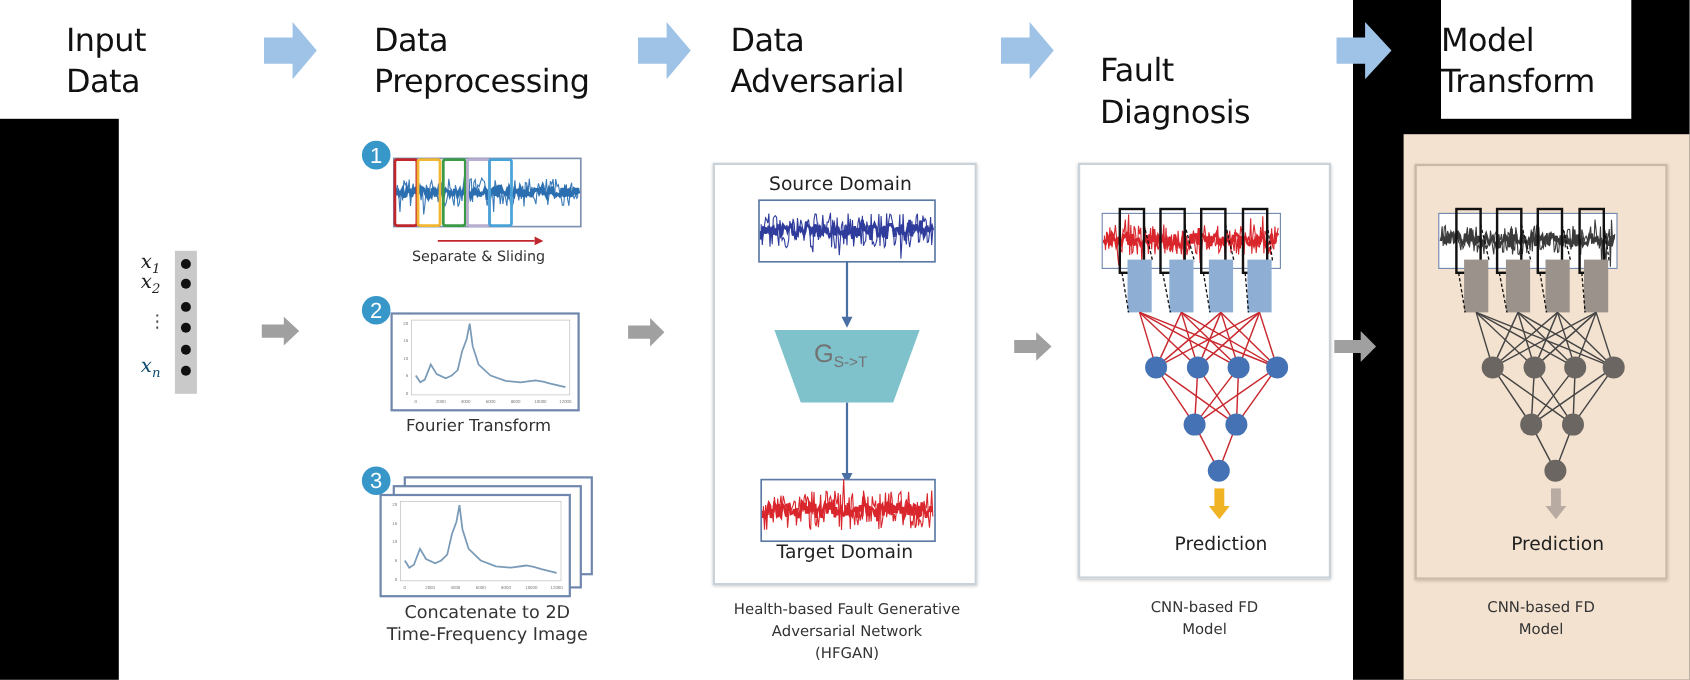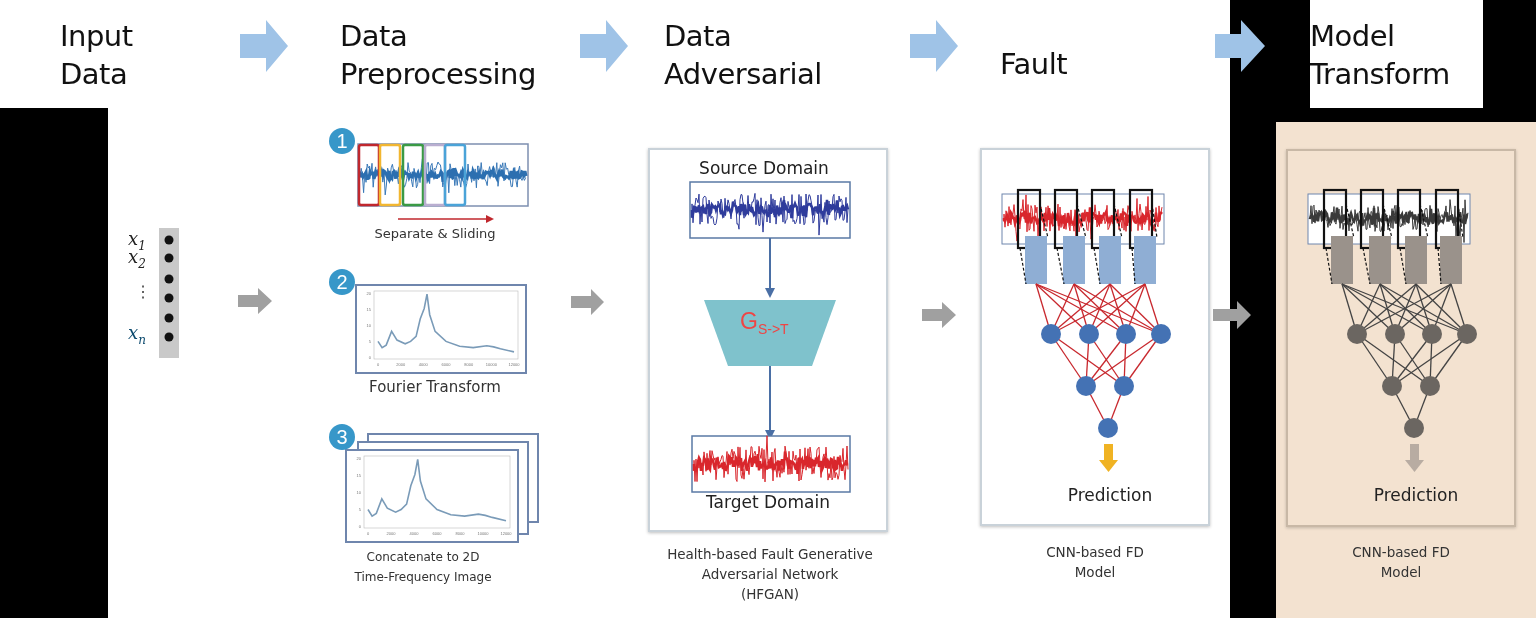--- a/index.html
+++ b/index.html
@@ -26,20 +26,21 @@
 <div class="stage-title" style="left:340px;top:17px;width:220px;">
   <div>Data</div>
   <div>Preprocessing</div>
 </div>
 <div class="stage-title" style="left:664px;top:17px;width:200px;">
   <div>Data</div>
   <div>Adversarial</div>
 </div>
 <div class="stage-title" style="left:1000px;top:17px;width:190px;margin-top:28px;">
   <div>Fault</div>
+  <div>Diagnosis</div>
 </div>
 <div class="stage-title" style="left:1310px;top:17px;width:173px;">
   <div>Model</div>
   <div>Transform</div>
 </div>
 
 <svg style="left:0;top:0;" width="1536" height="110">
   <polygon class="stage-arrow" points="240,34 266,34 266,20 288,46 266,72 266,58 240,58" fill="#9fc3e7"></polygon>
   <polygon class="stage-arrow" points="580,34 606,34 606,20 628,46 606,72 606,58 580,58" fill="#9fc3e7"></polygon>
   <polygon class="stage-arrow" points="910,34 936,34 936,20 958,46 936,72 936,58 910,58" fill="#9fc3e7"></polygon>
@@ -126,42 +127,42 @@
     <text x="48.0" y="125" font-size="4" fill="#777" text-anchor="middle">0</text>
     <text x="71.0" y="125" font-size="4" fill="#777" text-anchor="middle">2000</text>
     <text x="94.0" y="125" font-size="4" fill="#777" text-anchor="middle">4000</text>
     <text x="117.0" y="125" font-size="4" fill="#777" text-anchor="middle">6000</text>
     <text x="140.0" y="125" font-size="4" fill="#777" text-anchor="middle">8000</text>
     <text x="163.0" y="125" font-size="4" fill="#777" text-anchor="middle">10000</text>
     <text x="186.0" y="125" font-size="4" fill="#777" text-anchor="middle">12000</text>
     <circle cx="22" cy="27" r="13" fill="#3797c9"></circle>
     <text x="22" y="34" text-anchor="middle" font-size="20" fill="#fff" font-family="Liberation Sans, sans-serif">3</text>
   </svg>
-<div class="caption" style="left:308px;top:547px;width:230px;font-size:12px;line-height:20px;">
+<div class="caption" style="left:328px;top:547px;width:230px;font-size:16px;line-height:20px;">
   <div>Concatenate to 2D</div>
   <div>Time-Frequency Image</div>
 </div>
 
 <div class="panel-box" style="left:648px;top:148px;width:236px;height:380px;"></div>
 <div class="caption" style="left:648px;top:158px;width:232px;font-size:17px;color:#222;">Source Domain</div>
 <svg id="hfgan" style="left:648px;top:148px;" width="240" height="380">
     <rect x="42" y="34" width="160" height="56" fill="#fff" stroke="#5a79a5" stroke-width="1.5"></rect>
     <path d="M44,62 L44,55.9 L45,74.8 L46,62.5 L47,57.2 L48,50.0 L49,51.7 L50,54.7 L51,46.1 L52,76.2 L53,58.9 L54,74.0 L55,50.7 L56,48.7 L57,48.2 L58,49.7 L59,66.5 L60,75.5 L61,52.0 L62,59.2 L63,70.4 L64,68.2 L65,69.4 L66,75.8 L67,77.0 L68,75.7 L69,70.1 L70,53.0 L71,56.9 L72,64.2 L73,51.0 L74,55.5 L75,68.7 L76,69.6 L77,50.3 L78,62.2 L79,59.4 L80,51.9 L81,55.4 L82,63.2 L83,70.9 L84,58.9 L85,59.5 L86,54.1 L87,51.5 L88,59.1 L89,76.2 L90,75.8 L91,81.2 L92,51.7 L93,46.5 L94,46.8 L95,55.3 L96,70.2 L97,56.2 L98,65.8 L99,61.6 L100,47.5 L101,61.8 L102,63.4 L103,63.4 L104,53.9 L105,54.2 L106,50.6 L107,45.4 L108,76.7 L109,51.7 L110,69.2 L111,77.6 L112,77.3 L113,49.8 L114,67.6 L115,84.1 L116,69.1 L117,57.2 L118,53.2 L119,74.0 L120,57.2 L121,56.6 L122,75.0 L123,46.2 L124,63.3 L125,50.8 L126,67.0 L127,52.0 L128,76.1 L129,66.1 L130,65.2 L131,68.3 L132,54.3 L133,49.7 L134,61.7 L135,74.1 L136,48.1 L137,75.5 L138,72.4 L139,71.2 L140,53.4 L141,59.6 L142,65.4 L143,70.1 L144,46.6 L145,73.6 L146,72.2 L147,75.9 L148,74.4 L149,70.6 L150,62.3 L151,46.5 L152,75.7 L153,48.4 L154,66.5 L155,66.3 L156,76.8 L157,75.1 L158,46.0 L159,62.3 L160,52.8 L161,46.7 L162,47.5 L163,52.6 L164,57.8 L165,75.1 L166,73.0 L167,65.0 L168,59.7 L169,64.6 L170,47.0 L171,87.1 L172,70.1 L173,46.5 L174,70.6 L175,68.3 L176,74.2 L177,54.4 L178,69.7 L179,76.6 L180,69.8 L181,53.0 L182,64.6 L183,63.5 L184,60.9 L185,48.7 L186,46.4 L187,72.1 L188,71.6 L189,60.0 L190,65.1 L191,48.0 L192,53.8 L193,50.8 L194,52.6 L195,72.3 L196,71.8 L197,63.9 L198,49.4 L199,74.6 L200,60.8" stroke="#2f3c9c" stroke-width="1" fill="none"></path>
     <path d="M44,62 L44,69.7 L45,65.0 L46,58.9 L47,59.2 L48,64.6 L49,58.8 L50,63.9 L51,57.3 L52,65.3 L53,60.6 L54,59.3 L55,58.4 L56,65.2 L57,62.5 L58,66.0 L59,57.6 L60,58.9 L61,56.1 L62,65.9 L63,64.5 L64,56.8 L65,58.2 L66,59.4 L67,58.5 L68,62.3 L69,59.4 L70,57.9 L71,58.3 L72,56.7 L73,66.3 L74,62.2 L75,67.2 L76,65.2 L77,66.0 L78,59.0 L79,58.7 L80,61.6 L81,60.0 L82,62.7 L83,65.2 L84,62.1 L85,53.6 L86,56.6 L87,57.6 L88,58.5 L89,64.0 L90,62.2 L91,58.2 L92,67.2 L93,56.0 L94,60.4 L95,58.3 L96,67.1 L97,57.2 L98,65.3 L99,63.4 L100,64.6 L101,56.2 L102,60.9 L103,62.5 L104,59.0 L105,63.7 L106,67.0 L107,65.6 L108,63.6 L109,58.1 L110,56.2 L111,64.8 L112,65.0 L113,58.6 L114,59.2 L115,63.8 L116,65.0 L117,62.9 L118,62.5 L119,67.2 L120,67.7 L121,63.8 L122,57.3 L123,65.8 L124,59.6 L125,64.4 L126,61.1 L127,69.2 L128,65.2 L129,57.6 L130,62.9 L131,67.0 L132,59.4 L133,66.4 L134,60.7 L135,55.4 L136,52.0 L137,62.2 L138,58.5 L139,61.0 L140,63.7 L141,63.9 L142,60.2 L143,57.0 L144,70.2 L145,57.9 L146,58.2 L147,55.5 L148,58.1 L149,59.3 L150,67.5 L151,65.0 L152,64.3 L153,61.6 L154,58.3 L155,67.8 L156,57.3 L157,66.3 L158,69.2 L159,58.0 L160,56.7 L161,56.0 L162,56.0 L163,57.8 L164,59.2 L165,67.2 L166,61.4 L167,59.7 L168,59.6 L169,59.5 L170,65.6 L171,61.2 L172,56.2 L173,64.2 L174,64.1 L175,67.5 L176,64.4 L177,60.2 L178,61.3 L179,51.8 L180,65.5 L181,65.7 L182,56.2 L183,60.0 L184,60.6 L185,56.0 L186,59.7 L187,62.1 L188,59.7 L189,52.5 L190,62.1 L191,59.3 L192,66.9 L193,64.7 L194,58.7 L195,58.3 L196,61.9 L197,62.0 L198,58.9 L199,57.6 L200,61.3" stroke="#2f3c9c" stroke-width="2.5" fill="none"></path>
     <line x1="122" y1="90" x2="122" y2="142" stroke="#4a6fa5" stroke-width="2"></line>
     <polygon points="117,140 127,140 122,150" fill="#4a6fa5"></polygon>
     <polygon points="56,152 188,152 164,218 80,218" fill="#7fc2cc"></polygon>
     <line x1="122" y1="218" x2="122" y2="284" stroke="#4a6fa5" stroke-width="2"></line>
     <polygon points="117,282 127,282 122,292" fill="#4a6fa5"></polygon>
     <rect x="44" y="288" width="158" height="56" fill="#fff" stroke="#5a79a5" stroke-width="1.5"></rect>
     <path d="M46,316 L46,312.3 L47,333.5 L48,311.1 L49,333.6 L50,312.0 L51,320.1 L52,310.5 L53,322.1 L54,316.8 L55,327.0 L56,303.9 L57,313.1 L58,323.3 L59,305.3 L60,321.2 L61,311.2 L62,302.5 L63,316.8 L64,302.7 L65,307.2 L66,312.2 L67,309.9 L68,331.7 L69,319.2 L70,308.8 L71,315.8 L72,313.8 L73,311.4 L74,307.6 L75,308.2 L76,329.6 L77,319.0 L78,314.2 L79,303.5 L80,326.2 L81,307.9 L82,317.1 L83,304.9 L84,301.2 L85,310.3 L86,303.4 L87,306.2 L88,331.2 L89,333.5 L90,298.9 L91,319.8 L92,299.3 L93,327.2 L94,330.4 L95,320.7 L96,331.2 L97,319.9 L98,301.9 L99,322.9 L100,319.5 L101,326.6 L102,314.2 L103,298.7 L104,299.1 L105,317.2 L106,305.6 L107,303.2 L108,307.9 L109,316.1 L110,315.0 L111,298.3 L112,306.4 L113,310.5 L114,300.3 L115,330.9 L116,301.6 L117,333.9 L118,309.8 L119,287.8 L120,315.3 L121,311.1 L122,318.8 L123,316.3 L124,304.0 L125,332.9 L126,305.0 L127,300.5 L128,318.7 L129,329.3 L130,312.7 L131,324.2 L132,329.3 L133,316.6 L134,325.3 L135,317.0 L136,324.2 L137,298.1 L138,304.3 L139,311.4 L140,326.5 L141,303.3 L142,326.3 L143,313.5 L144,326.0 L145,303.2 L146,310.4 L147,312.3 L148,307.1 L149,325.9 L150,310.3 L151,333.0 L152,301.0 L153,332.0 L154,326.6 L155,319.8 L156,318.4 L157,299.8 L158,322.2 L159,314.4 L160,300.7 L161,320.3 L162,299.0 L163,305.3 L164,326.1 L165,319.4 L166,325.5 L167,315.6 L168,315.4 L169,301.4 L170,300.7 L171,299.1 L172,316.9 L173,329.5 L174,318.4 L175,309.1 L176,305.9 L177,313.4 L178,299.1 L179,314.0 L180,332.1 L181,325.6 L182,329.8 L183,314.4 L184,331.9 L185,329.3 L186,308.4 L187,329.8 L188,324.4 L189,326.1 L190,331.3 L191,327.2 L192,307.4 L193,312.5 L194,313.6 L195,300.4 L196,321.4 L197,331.7 L198,317.1 L199,298.0 L200,321.5" stroke="#d9262c" stroke-width="1" fill="none"></path>
     <path d="M46,316 L46,322.8 L47,320.0 L48,321.8 L49,319.7 L50,313.7 L51,309.8 L52,311.8 L53,322.9 L54,314.8 L55,317.7 L56,310.1 L57,311.3 L58,314.2 L59,322.2 L60,310.3 L61,319.9 L62,321.6 L63,310.3 L64,311.5 L65,313.1 L66,317.8 L67,321.6 L68,315.4 L69,309.7 L70,313.0 L71,319.1 L72,318.6 L73,318.1 L74,314.9 L75,321.1 L76,313.9 L77,321.5 L78,321.9 L79,318.8 L80,315.5 L81,308.3 L82,309.6 L83,315.6 L84,309.2 L85,318.9 L86,312.5 L87,318.9 L88,309.5 L89,310.7 L90,317.7 L91,313.9 L92,315.1 L93,310.1 L94,322.8 L95,316.2 L96,314.8 L97,313.0 L98,318.8 L99,322.5 L100,317.0 L101,313.4 L102,309.8 L103,311.6 L104,318.8 L105,309.5 L106,315.3 L107,308.2 L108,312.1 L109,319.0 L110,306.2 L111,322.4 L112,313.1 L113,320.3 L114,317.0 L115,316.5 L116,317.4 L117,314.6 L118,319.7 L119,320.6 L120,319.8 L121,313.5 L122,320.5 L123,309.4 L124,316.5 L125,321.9 L126,315.8 L127,319.4 L128,315.4 L129,316.1 L130,312.7 L131,322.5 L132,314.5 L133,315.3 L134,311.3 L135,316.0 L136,317.8 L137,303.5 L138,311.1 L139,310.8 L140,317.6 L141,320.6 L142,313.0 L143,313.5 L144,315.0 L145,314.4 L146,315.5 L147,319.1 L148,321.7 L149,314.3 L150,325.8 L151,309.5 L152,314.5 L153,312.8 L154,311.2 L155,320.8 L156,311.8 L157,317.4 L158,309.9 L159,309.1 L160,318.9 L161,314.4 L162,309.4 L163,320.2 L164,311.0 L165,318.5 L166,312.0 L167,318.4 L168,309.7 L169,313.0 L170,310.8 L171,318.9 L172,313.9 L173,314.0 L174,321.8 L175,319.4 L176,311.6 L177,309.0 L178,320.0 L179,310.7 L180,313.2 L181,320.6 L182,315.8 L183,311.0 L184,311.6 L185,319.1 L186,321.2 L187,311.9 L188,321.0 L189,320.3 L190,308.8 L191,316.5 L192,313.1 L193,316.7 L194,322.7 L195,318.2 L196,316.6 L197,316.3 L198,312.3 L199,316.3 L200,316.0" stroke="#d9262c" stroke-width="2.5" fill="none"></path>
   </svg>
 <div class="caption" style="left:648px;top:492px;width:240px;font-size:17px;color:#222;">Target Domain</div>
-<div class="abs" style="left:740px;top:308px;font-size:23px;color:#ef4444;">
+<div class="abs" style="left:740px;top:308px;font-size:23px;color:#737373;">
   <span>G</span><span style="font-size:14px;vertical-align:-5px;">S-&gt;T</span>
 </div>
 <div class="caption" style="left:630px;top:544px;width:280px;font-size:13.5px;line-height:20px;">
   <div>Health-based Fault Generative</div>
   <div>Adversarial Network</div>
   <div>(HFGAN)</div>
 </div>
 
 <div class="panel-box" style="left:980px;top:148px;width:226px;height:374px;"></div>
 <svg id="cnn" style="left:980px;top:148px;" width="230" height="380">

